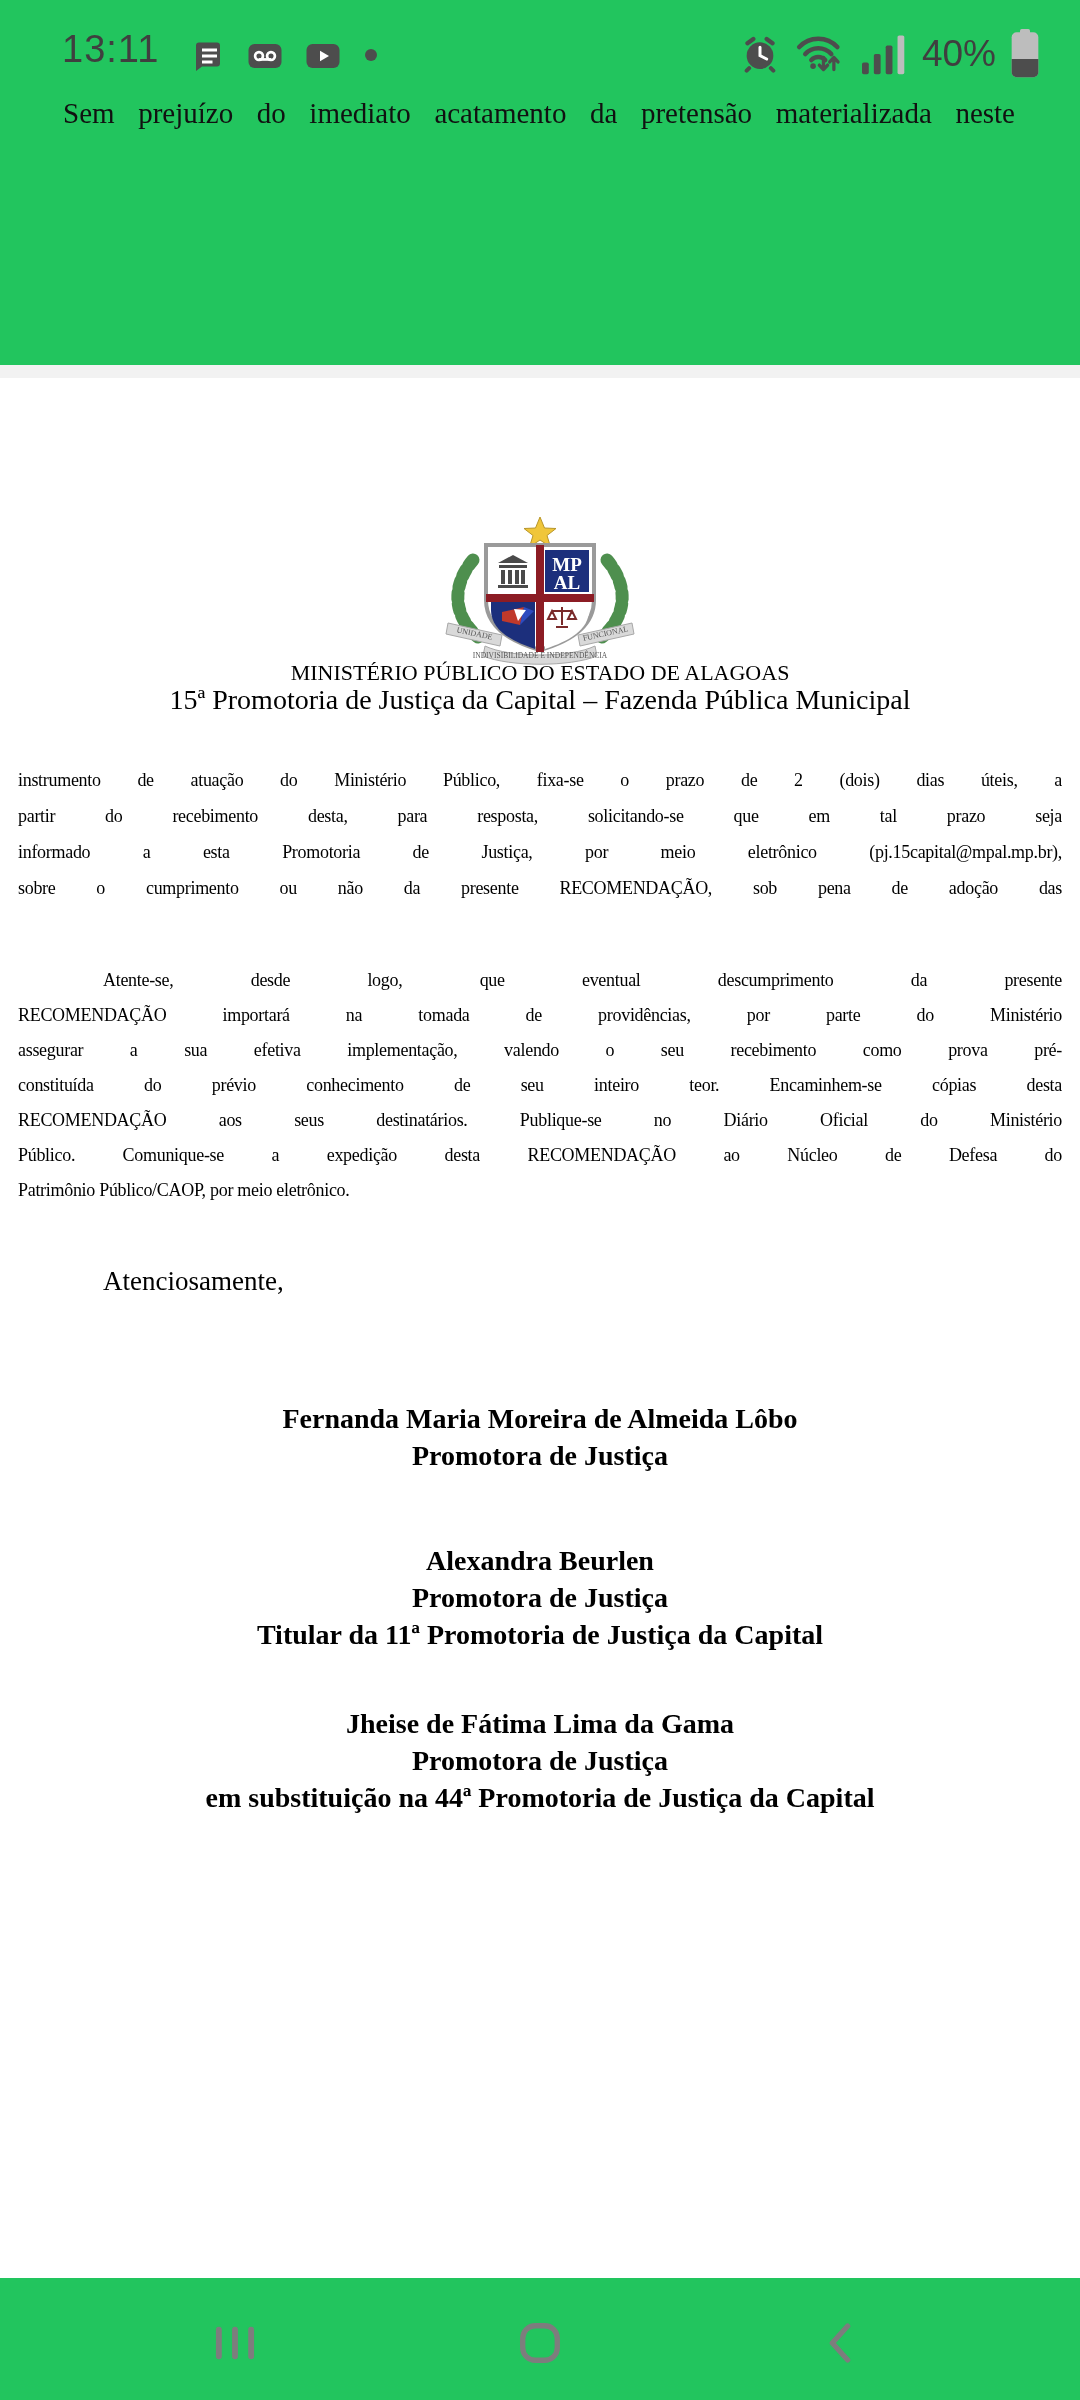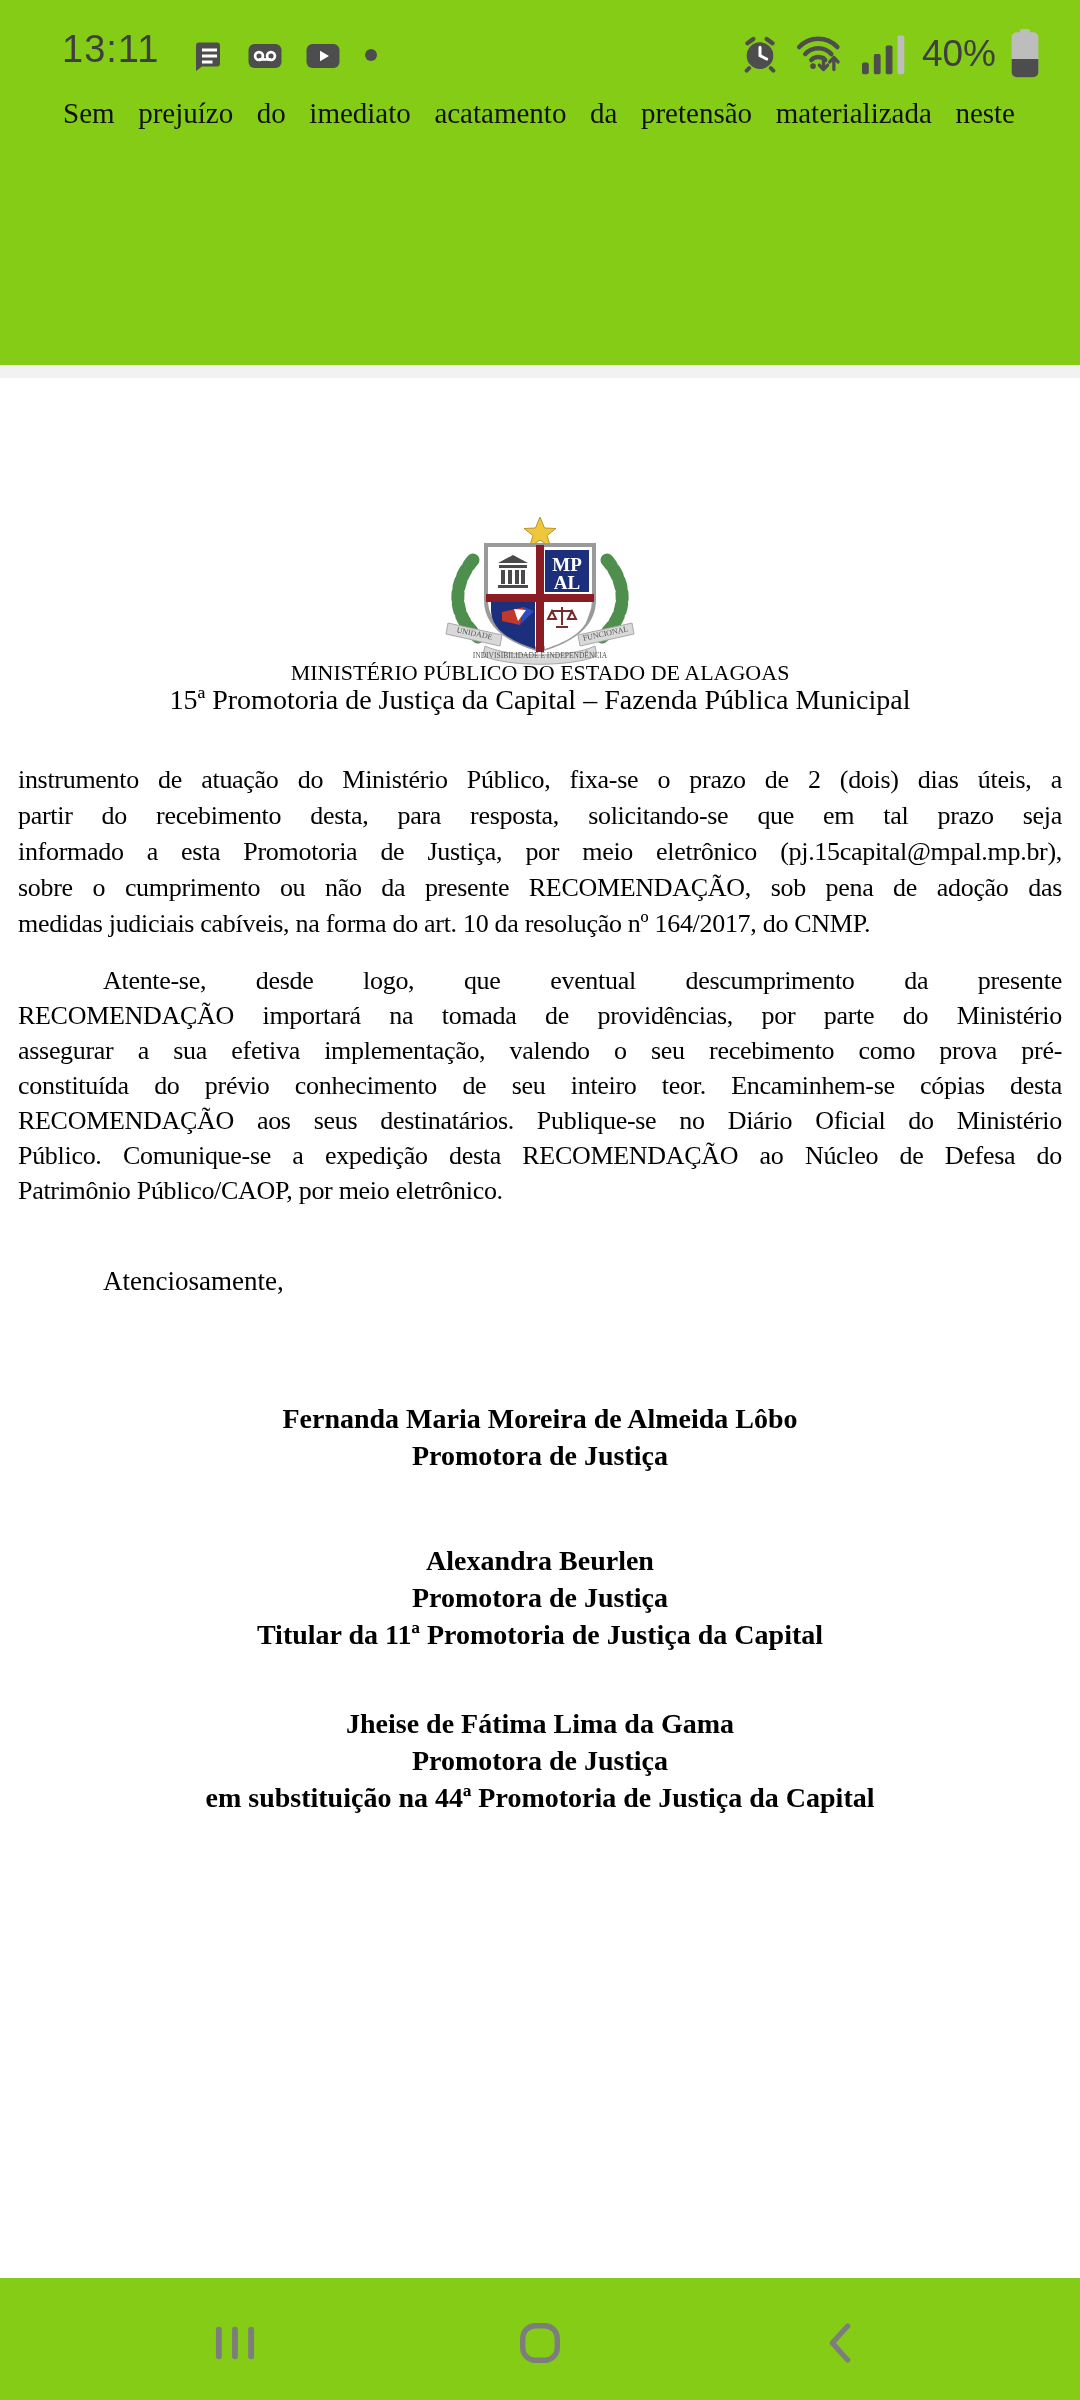--- a/index.html
+++ b/index.html
@@ -1,34 +1,34 @@
 <!DOCTYPE html>
 <html><head>
 <meta charset="utf-8">
 <style>
   html,body{margin:0;padding:0;background:#ffffff;}
-  #screen{position:relative;width:1080px;height:2400px;background:#84cc16;overflow:hidden;
+  #screen{position:relative;width:1080px;height:2400px;background:#22c55e;overflow:hidden;
           font-family:"Liberation Serif","DejaVu Serif",serif;color:#1a1a1a;}
   
   #status-bar{position:absolute;left:0;top:0;width:1080px;height:88px;
               font-family:"Liberation Sans","DejaVu Sans",sans-serif;}
   #clock{position:absolute;left:62px;top:28px;font-size:38px;color:#3f3f3f;letter-spacing:1px;}
   .notif-ic{position:absolute;top:38px;}
   #sb-right{position:absolute;right:40px;top:26px;height:56px;display:flex;align-items:center;gap:14px;}
   #battery-pct{font-size:37px;color:#3f3f3f;}
   
   #prev-line-wrap{position:absolute;left:63px;top:92px;width:952px;font-size:29px;line-height:42px;color:#111;}
   
   #page-gap{position:absolute;left:0;top:365px;width:1080px;height:13px;background:#f2f2f2;}
   
   #doc-page{position:absolute;left:0;top:378px;width:1080px;height:1900px;background:#ffffff;}
   #crest{position:absolute;left:390px;top:137px;width:300px;height:150px;}
   #org-name{position:absolute;left:18px;top:282px;width:1044px;text-align:center;font-size:22px;color:#000;}
   #org-unit{position:absolute;left:18px;top:306px;width:1044px;text-align:center;font-size:28px;color:#000;}
-  .para{position:absolute;left:18px;width:1044px;font-size:26px;letter-spacing:-0.3px;color:#000;}
+  .para{position:absolute;left:18px;width:1044px;font-size:18px;letter-spacing:-0.3px;color:#000;}
   #para1{top:384px;line-height:36px;}
   #para2{top:585px;line-height:35px;}
   .doc-line{text-align:justify;text-align-last:justify;}
   .doc-line.last{text-align-last:left;}
   #closing{position:absolute;left:103px;top:888px;font-size:27px;color:#000;}
   .sig-block{position:absolute;left:18px;width:1044px;text-align:center;font-weight:bold;
              font-size:28px;line-height:37px;color:#000;}
   #sig-0{top:1022px;}
   #sig-1{top:1140px;margin-top:24px;}
   #sig-2{top:1327px;}
@@ -158,21 +158,20 @@
     </svg>
 
     <div id="org-name">MINISTÉRIO PÚBLICO DO ESTADO DE ALAGOAS</div>
     <div id="org-unit">15ª Promotoria de Justiça da Capital – Fazenda Pública Municipal</div>
 
     <div id="para1" class="para">
         <div class="doc-line">instrumento de atuação do Ministério Público, fixa-se o prazo de 2 (dois) dias úteis, a</div>
         <div class="doc-line">partir do recebimento desta, para resposta, solicitando-se que em tal prazo seja</div>
         <div class="doc-line">informado a esta Promotoria de Justiça, por meio eletrônico (pj.15capital@mpal.mp.br),</div>
         <div class="doc-line">sobre o cumprimento ou não da presente RECOMENDAÇÃO, sob pena de adoção das</div>
-        <div class="doc-line last">medidas judiciais cabíveis, na forma do art. 10 da resolução nº 164/2017, do CNMP.</div>
       </div>
 
     <div id="para2" class="para">
         <div class="doc-line" style="padding-left: 85px;">Atente-se, desde logo, que eventual descumprimento da presente</div>
         <div class="doc-line">RECOMENDAÇÃO importará na tomada de providências, por parte do Ministério</div>
         <div class="doc-line">assegurar a sua efetiva implementação, valendo o seu recebimento como prova pré-</div>
         <div class="doc-line">constituída do prévio conhecimento de seu inteiro teor. Encaminhem-se cópias desta</div>
         <div class="doc-line">RECOMENDAÇÃO aos seus destinatários. Publique-se no Diário Oficial do Ministério</div>
         <div class="doc-line">Público. Comunique-se a expedição desta RECOMENDAÇÃO ao Núcleo de Defesa do</div>
         <div class="doc-line last">Patrimônio Público/CAOP, por meio eletrônico.</div>

